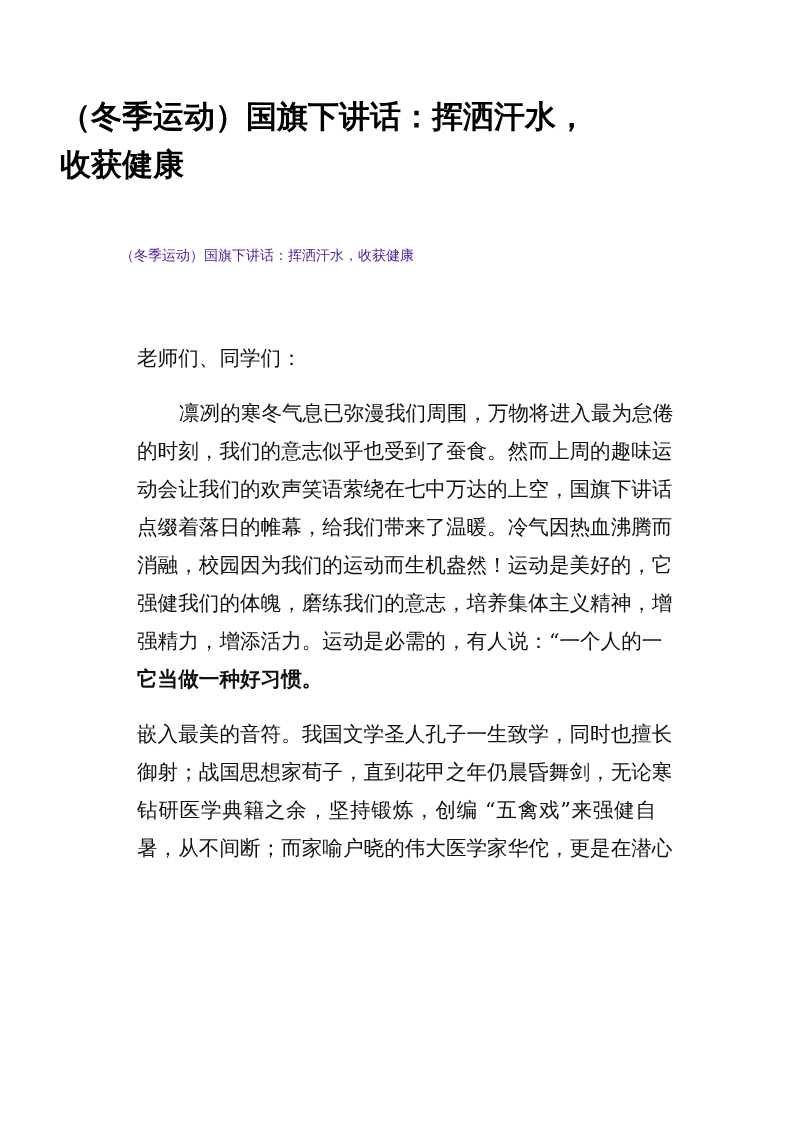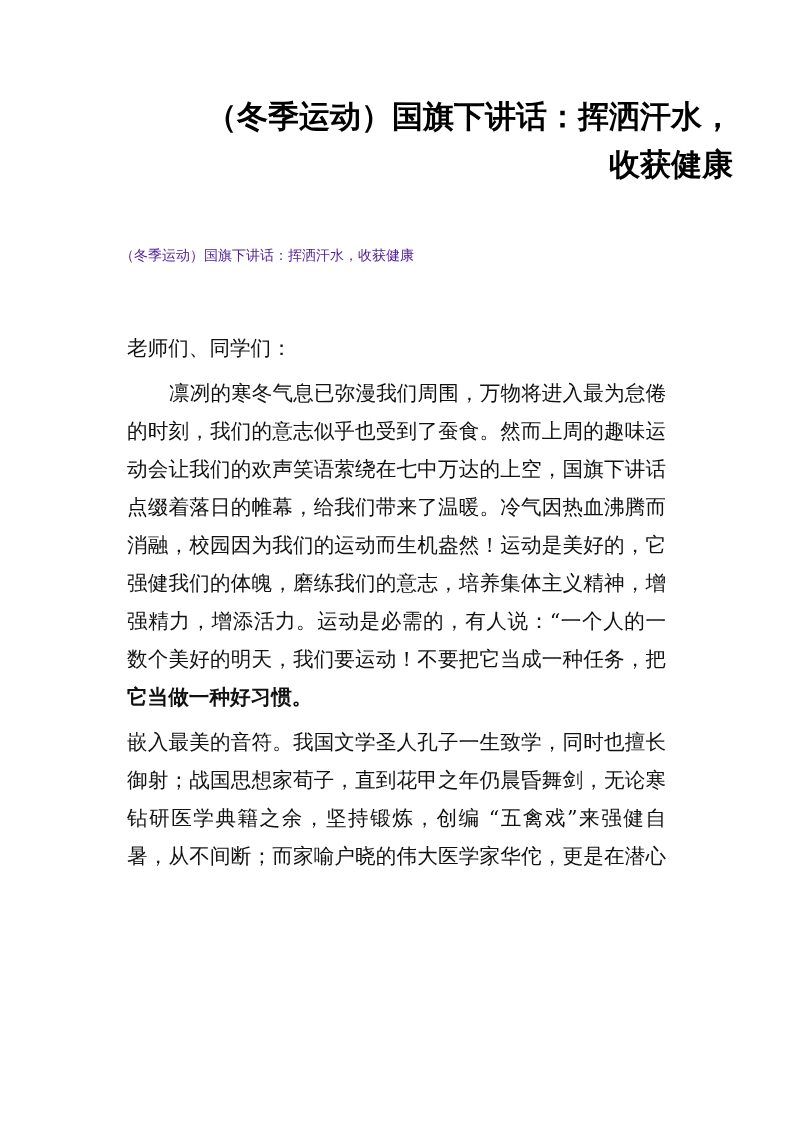--- a/index.html
+++ b/index.html
@@ -1,25 +1,25 @@
 <!DOCTYPE html>
 <html><head>
 <meta charset="utf-8">
 <style>
   html, body { margin: 0; padding: 0; background: #ffffff; }
   body { width: 793px; height: 1122px; position: relative; overflow: hidden;
          font-family: "DejaVu Serif", "Liberation Serif", serif; color: #111; }
   .page { position: absolute; left: 0; top: 0; width: 793px; height: 1122px; background: #fff; }
-  .title { position: absolute; left: 60px; width: 673px; top: 92px; text-align: right;
+  .title { position: absolute; left: 60px; width: 673px; top: 92px; text-align: left;
            font-family: "DejaVu Sans", "Liberation Sans", sans-serif; font-weight: bold;
            font-size: 31px; line-height: 48px; color: #000; letter-spacing: 0px; }
   .subtitle { position: absolute; left: 120px; top: 240px; width: 560px;
               font-size: 14px; line-height: 30px; color: #4c1d95; white-space: nowrap; }
   .body { position: absolute; left: 120px; top: 322px; width: 553px; }
-  .p { font-size: 20.6px; line-height: 38px; margin: 7px; text-align: justify; text-justify: inter-character; }
+  .p { font-size: 20.6px; line-height: 38px; margin: 17px; text-align: justify; text-justify: inter-character; }
   .p.indent { text-indent: 42px; }
   .line { display: block; white-space: nowrap; text-align: justify; text-align-last: justify; }
   .line.last { text-align-last: left; font-weight: bold; }
 </style>
 </head>
 <body>
 
 <div class="page">
   <div class="title">
     <div>（冬季运动）国旗下讲话：挥洒汗水，</div>
@@ -32,21 +32,20 @@
     <p class="p">老师们、同学们：</p>
 
     <div class="p indent">
       <span class="line">凛冽的寒冬气息已弥漫我们周围，万物将进入最为怠倦</span>
       <span class="line" style="text-indent:0">的时刻，我们的意志似乎也受到了蚕食。然而上周的趣味运</span>
       <span class="line" style="text-indent:0">动会让我们的欢声笑语萦绕在七中万达的上空，国旗下讲话</span>
       <span class="line" style="text-indent:0">点缀着落日的帷幕，给我们带来了温暖。冷气因热血沸腾而</span>
       <span class="line" style="text-indent:0">消融，校园因为我们的运动而生机盎然！运动是美好的，它</span>
       <span class="line" style="text-indent:0">强健我们的体魄，磨练我们的意志，培养集体主义精神，增</span>
       <span class="line" style="text-indent:0">强精力，增添活力。运动是必需的，有人说：“一个人的一</span>
-      <span class="line" style="text-indent:0">数个美好的明天，我们要运动！不要把它当成一种任务，把</span>
       <span class="line last" style="text-indent:0">它当做一种好习惯。</span>
     </div>
 
     <div class="p indent">
       <span class="line" style="text-indent:0">嵌入最美的音符。我国文学圣人孔子一生致学，同时也擅长</span>
       <span class="line" style="text-indent:0">御射；战国思想家荀子，直到花甲之年仍晨昏舞剑，无论寒</span>
       <span class="line" style="text-indent:0">钻研医学典籍之余，坚持锻炼，创编 “五禽戏”来强健自</span>
       <span class="line" style="text-indent:0">暑，从不间断；而家喻户晓的伟大医学家华佗，更是在潜心</span>
     </div>
   </div>

